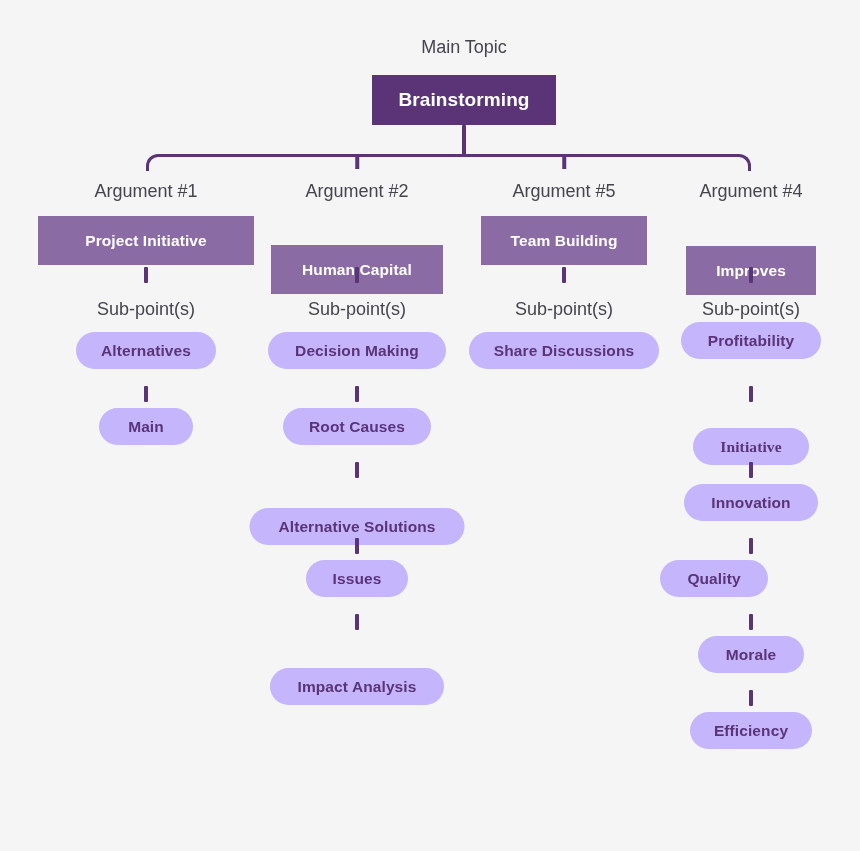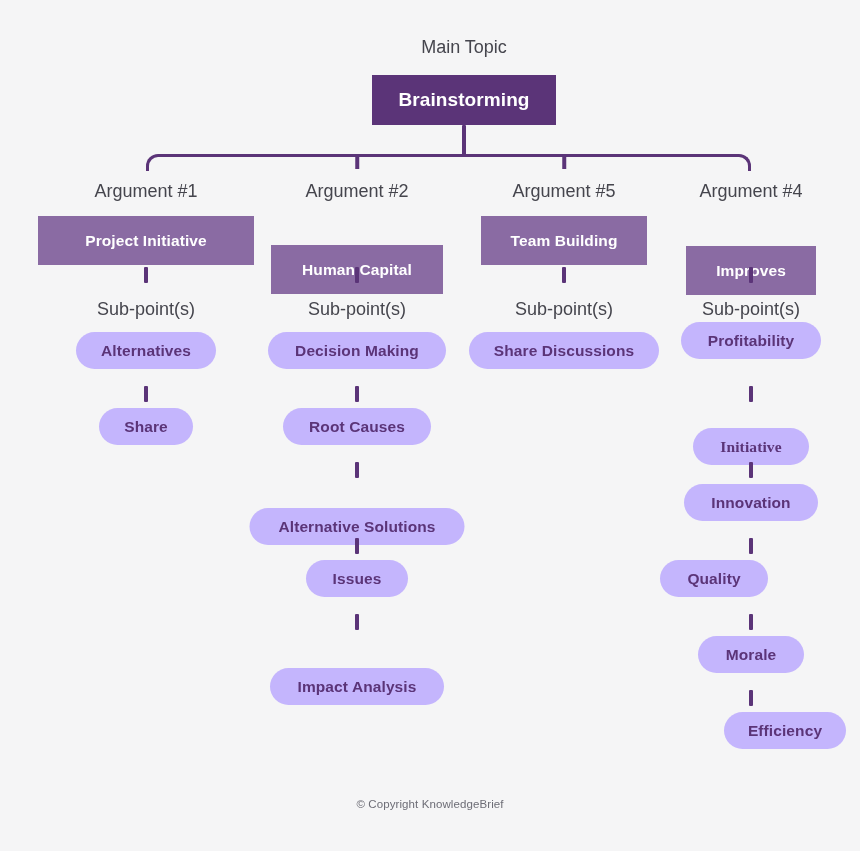--- a/index.html
+++ b/index.html
@@ -133,21 +133,21 @@
 
   <div id="columns-layer">
       <div class="bracket-stub" style="left: 357px; top: 154px; height: 15px;"></div>
       <div class="bracket-stub" style="left: 564px; top: 154px; height: 15px;"></div>
       <div class="label" style="left: 146px; top: 181px;">Argument #1</div>
       <div class="arg-box" style="left: 146px; top: 216px; width: 216px;">Project Initiative</div>
       <div class="stub" style="left: 146px; top: 267px; height: 16px;"></div>
       <div class="label" style="left: 146px; top: 299px;">Sub-point(s)</div>
       <div class="pill" style="left: 146px; top: 332px; width: 140px;">Alternatives</div>
       <div class="stub" style="left: 146px; top: 386px; height: 16px;"></div>
-      <div class="pill" style="left: 146px; top: 408px; width: 94px;">Share</div>
+      <div class="pill" style="left: 146px; top: 408px; width: 94px;">Main</div>
       <div class="label" style="left: 357px; top: 181px;">Argument #2</div>
       <div class="arg-box" style="left: 357px; top: 216px; width: 172px; margin-top: 29px;">Human Capital</div>
       <div class="stub" style="left: 357px; top: 267px; height: 16px;"></div>
       <div class="label" style="left: 357px; top: 299px;">Sub-point(s)</div>
       <div class="pill" style="left: 357px; top: 332px; width: 178px;">Decision Making</div>
       <div class="stub" style="left: 357px; top: 386px; height: 16px;"></div>
       <div class="pill" style="left: 357px; top: 408px; width: 148px;">Root Causes</div>
       <div class="stub" style="left: 357px; top: 462px; height: 16px;"></div>
       <div class="pill" style="left: 357px; top: 484px; width: 215px; margin-top: 24px;">Alternative Solutions</div>
       <div class="stub" style="left: 357px; top: 538px; height: 16px;"></div>
@@ -166,18 +166,17 @@
       <div class="pill" style="left: 751px; top: 322px; width: 140px;">Profitability</div>
       <div class="stub" style="left: 751px; top: 386px; height: 16px;"></div>
       <div class="pill" style="left: 751px; top: 428px; width: 116px; font-family: Liberation Serif, serif;">Initiative</div>
       <div class="stub" style="left: 751px; top: 462px; height: 16px;"></div>
       <div class="pill" style="left: 751px; top: 484px; width: 134px;">Innovation</div>
       <div class="stub" style="left: 751px; top: 538px; height: 16px;"></div>
       <div class="pill" style="left: 714px; top: 560px; width: 108px;">Quality</div>
       <div class="stub" style="left: 751px; top: 614px; height: 16px;"></div>
       <div class="pill" style="left: 751px; top: 636px; width: 106px;">Morale</div>
       <div class="stub" style="left: 751px; top: 690px; height: 16px;"></div>
-      <div class="pill" style="left: 785px; top: 712px; width: 122px;">Efficiency</div>
+      <div class="pill" style="left: 751px; top: 712px; width: 122px;">Efficiency</div>
     </div>
 
-  <div class="footer" id="footer-copyright" style="top: 798px;">© Copyright KnowledgeBrief</div>
 
 </div>
 
 </body></html>

